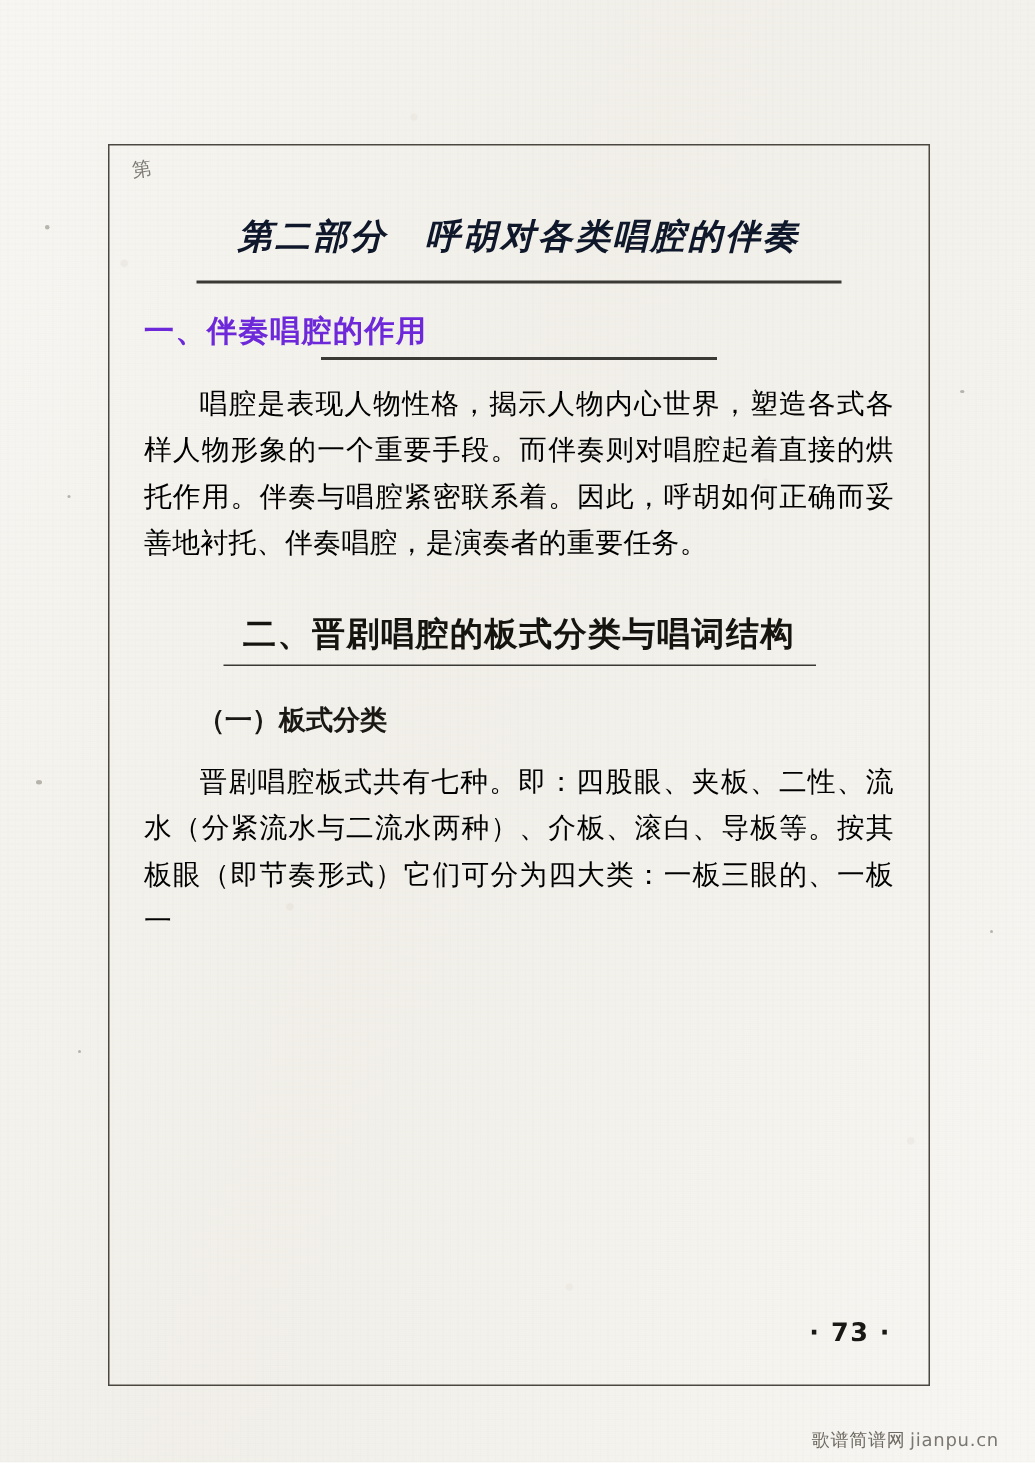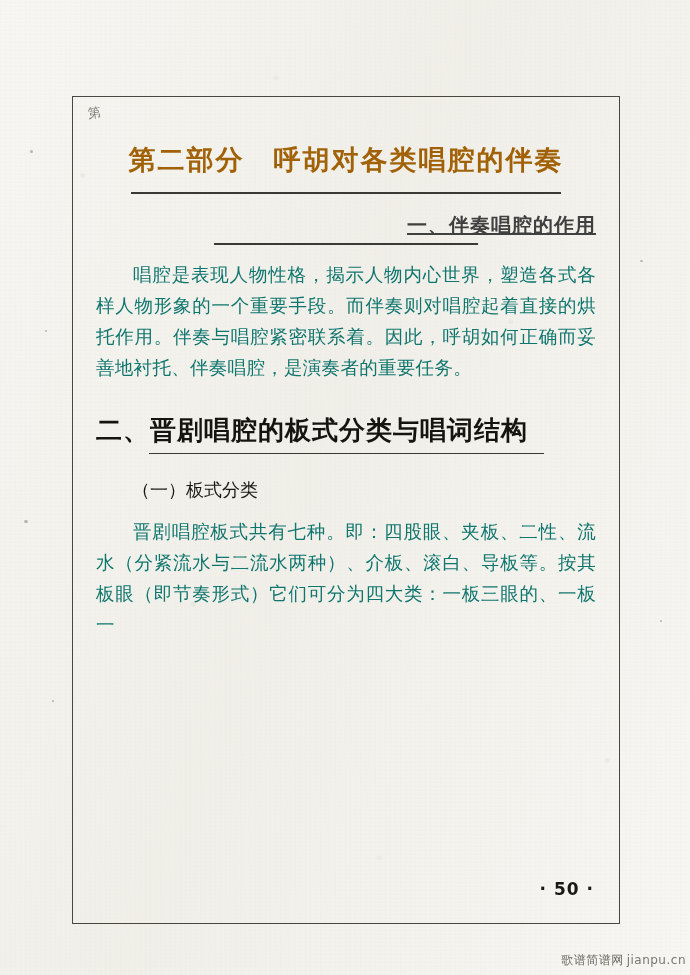--- a/index.html
+++ b/index.html
@@ -57,91 +57,92 @@
     width: 500px;
     height: 790px;
   }
   
   .cn {
     font-family: "DejaVu Sans", sans-serif;
     color: #171613;
   }
   .part-title {
     text-align: center;
-    font-size: 27px;
+    font-size: 23px;
     font-weight: bold;
     letter-spacing: 2px;
     margin: 26px 0 0 0;
-    color: #a16207;
+    color: #0f172a;
+    font-style: italic;
   }
   .rule {
     width: 430px;
     height: 2px;
     background: #3b3934;
     margin: 14px auto 0 auto;
   }
   .section-heading {
-    text-align: right;
+    text-align: left;
     font-size: 20px;
     font-weight: bold;
     letter-spacing: 1px;
     margin: 18px 0 2px 0;
-    color: #404040;
-    text-decoration: underline;
+    color: #6d28d9;
   }
   .heading-underline {
     width: 264px;
     height: 1.5px;
     background: #3b3934;
     margin: 4px auto 0 auto;
   }
   p.body {
     font-size: 18.5px;
     line-height: 31px;
     text-align: justify;
     text-justify: inter-ideograph;
     margin: 14px 0 0 0;
     text-indent: 2em;
-    color: #0f766e;
+    color: #000000;
     letter-spacing: 0.3px;
   }
   .section-heading2 {
-    font-size: 26px;
+    text-align: center;
+    font-size: 22px;
     font-weight: bold;
     margin: 30px 0 0 0;
     letter-spacing: 1px;
     color: #15140f;
   }
   .heading-underline2 {
     width: 395px;
     height: 1.5px;
     background: #3b3934;
     margin: 5px auto 0 auto;
   }
   .sub-heading {
     font-size: 18px;
-    font-weight: normal;
+    font-weight: bold;
     margin: 24px 0 0 0;
     text-indent: 2em;
     color: #1a1815;
   }
   
   .page-number {
     position: absolute;
     right: 96px;
     bottom: 76px;
     font-size: 17px;
     font-weight: bold;
     color: #1a1815;
     letter-spacing: 1px;
   }
   
   .watermark {
     position: absolute;
-    right: 4px;
+    right: 24px;
     bottom: 6px;
     font-size: 12px;
     color: #6d6a62;
     letter-spacing: 0.5px;
   }
   .watermark .site {
     color: #7a7770;
     margin-left: 3px;
   }
   
@@ -191,18 +192,18 @@
     <p class="body cn">唱腔是表现人物性格，揭示人物内心世界，塑造各式各样人物形象的一个重要手段。而伴奏则对唱腔起着直接的烘托作用。伴奏与唱腔紧密联系着。因此，呼胡如何正确而妥善地衬托、伴奏唱腔，是演奏者的重要任务。</p>
 
     <h2 class="section-heading2 cn">二、晋剧唱腔的板式分类与唱词结构</h2>
     <div class="heading-underline2"></div>
 
     <h3 class="sub-heading cn">（一）板式分类</h3>
     <p class="body cn">晋剧唱腔板式共有七种。即：四股眼、夹板、二性、流水（分紧流水与二流水两种）、介板、滚白、导板等。按其板眼（即节奏形式）它们可分为四大类：一板三眼的、一板一</p>
 
   </div>
 
-  <div class="page-number cn">· 50 ·</div>
+  <div class="page-number cn">· 73 ·</div>
 
   <div class="watermark">
     <span>歌谱简谱网</span><span class="site">jianpu.cn</span>
   </div>
 </div>
 
 </body></html>

